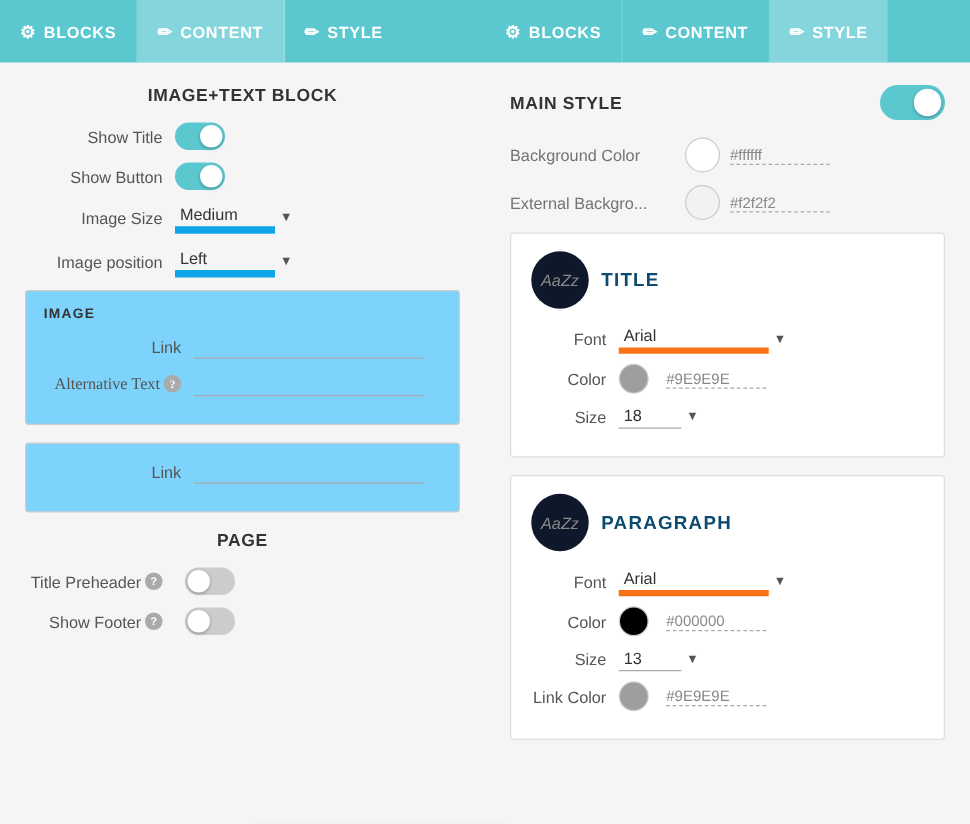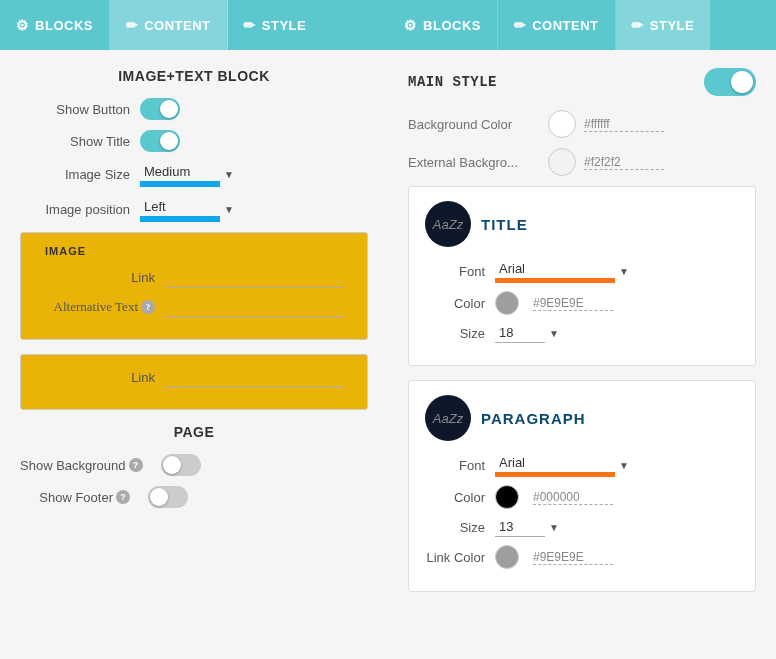--- a/index.html
+++ b/index.html
@@ -156,23 +156,23 @@
       color: #333;
       padding: 2px 4px;
       min-width: 80px;
       outline: none;
     }
 
     
     .sub-section {
       border: 1px solid #ccc;
       border-radius: 3px;
-      padding: 12px 24px;
+      padding: 12px 14px;
       margin-bottom: 14px;
-      background: #eab308;
+      background: #7dd3fc;
     }
     .sub-section-title {
       font-size: 11px;
       font-weight: bold;
       color: #333;
       letter-spacing: 1px;
       text-transform: uppercase;
       margin-bottom: 10px;
     }
 
@@ -347,30 +347,30 @@
       <span class="tab-icon">✏</span>
       <span>STYLE</span>
     </div>
   </div>
 
   <div class="panel-body">
 
     <div class="section-title">IMAGE+TEXT BLOCK</div>
 
     <div class="form-row">
-      <span class="form-label">Show Button</span>
+      <span class="form-label">Show Title</span>
       <div class="toggle-switch">
         <div class="toggle-track on">
           <div class="toggle-thumb"></div>
         </div>
       </div>
     </div>
 
     <div class="form-row">
-      <span class="form-label">Show Title</span>
+      <span class="form-label">Show Button</span>
       <div class="toggle-switch">
         <div class="toggle-track on">
           <div class="toggle-thumb"></div>
         </div>
       </div>
     </div>
 
     <div class="form-row">
       <span class="form-label">Image Size</span>
       <div class="dropdown-wrap">
@@ -415,21 +415,21 @@
         <span class="form-label">Link</span>
         <input class="text-input" type="text" value="" style="">
       </div>
     </div>
 
     <div class="page-section">
       <div class="section-title">PAGE</div>
 
       <div class="form-row">
         <span class="form-label" style="display:flex;align-items:center;justify-content:flex-end;">
-          <span>Show Background</span>
+          <span>Title Preheader</span>
           <span class="help-icon">?</span>
         </span>
         <div class="toggle-switch" style="margin-left:8px;">
           <div class="toggle-track off">
             <div class="toggle-thumb"></div>
           </div>
         </div>
       </div>
 
       <div class="form-row">
@@ -460,21 +460,21 @@
     </div>
     <div class="tab active">
       <span class="tab-icon">✏</span>
       <span>STYLE</span>
     </div>
   </div>
 
   <div class="panel-body">
 
     <div class="main-style-header">
-      <div class="section-title" style="margin-bottom:0;font-family:Liberation Mono, monospace;">MAIN STYLE</div>
+      <div class="section-title" style="margin-bottom:0;">MAIN STYLE</div>
       <div class="big-toggle-track">
         <div class="big-toggle-thumb"></div>
       </div>
     </div>
 
     <div class="color-row">
       <span class="color-label">Background Color</span>
       <div class="color-swatch" style="background:#ffffff;"></div>
       <span class="color-value">#ffffff</span>
     </div>

